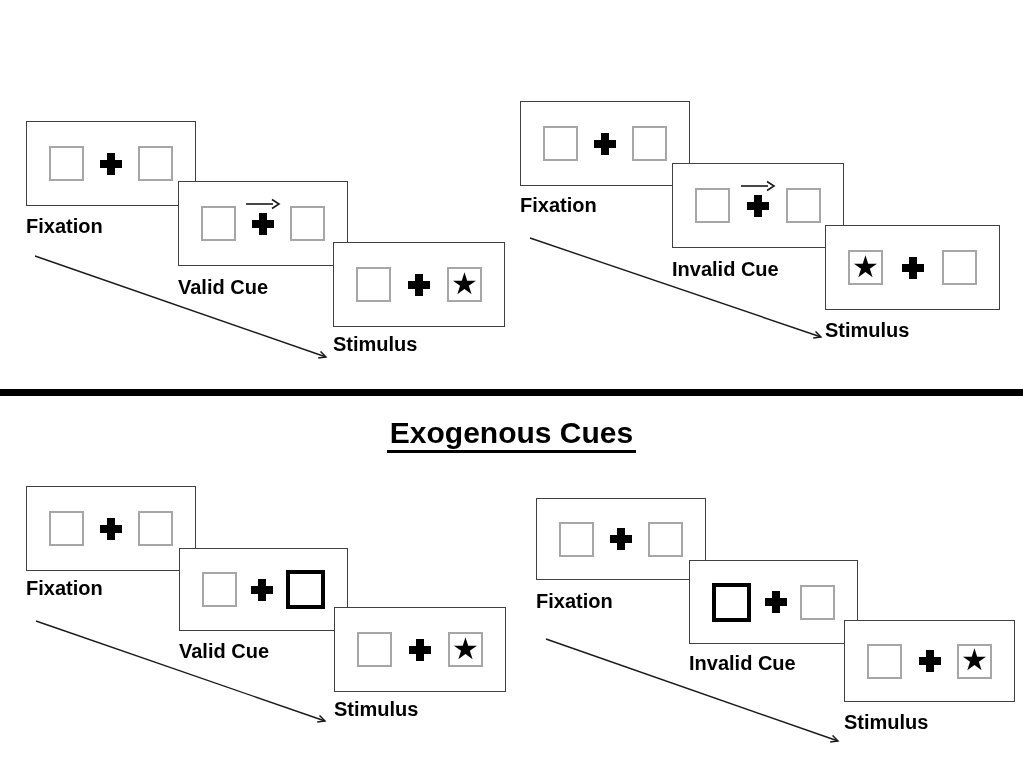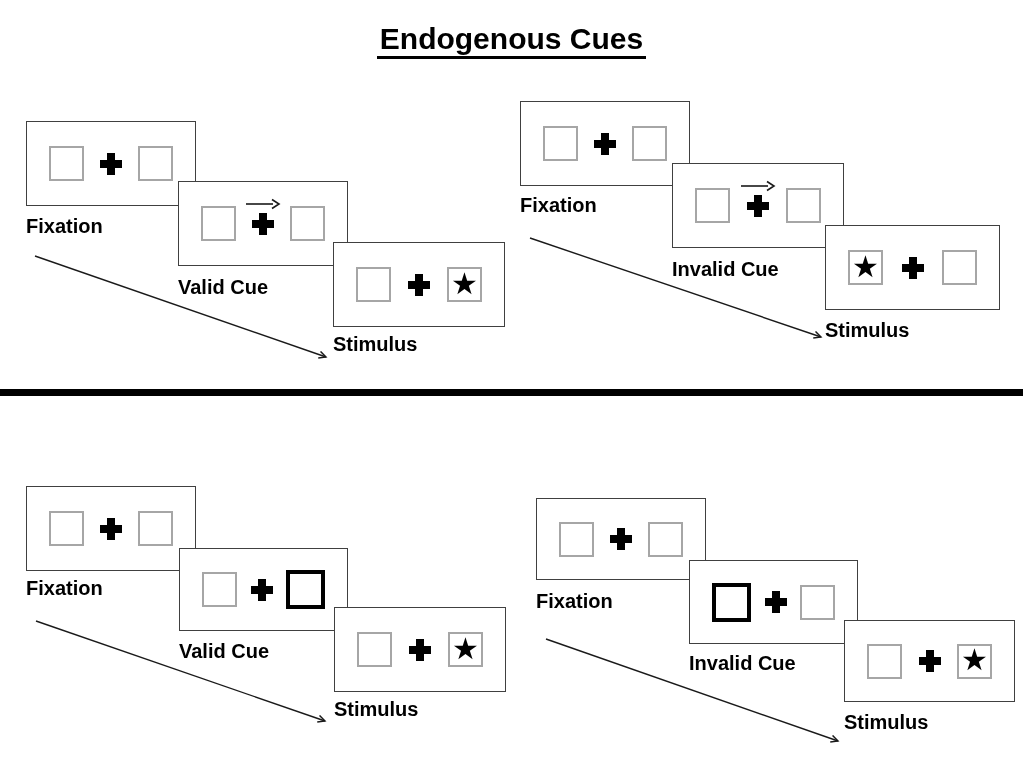--- a/index.html
+++ b/index.html
@@ -42,22 +42,22 @@
 <div id="canvas">
 
   <svg width="0" height="0" style="position:absolute" aria-hidden="true">
     <defs>
       <marker id="ah" markerWidth="12" markerHeight="12" refX="7.5" refY="4" orient="auto" markerUnits="userSpaceOnUse">
         <path d="M0.5,0.5 L7.5,4 L0.5,7.5" fill="none" stroke="#1a1a1a" stroke-width="1.4"></path>
       </marker>
     </defs>
   </svg>
 
-  <div class="title-wrap" style="top:22px">
-    <span class="title">Endogenous Cues</span>
+  <div class="title-wrap" style="top:416px">
+    <span class="title">Exogenous Cues</span>
   </div>
 
   <div class="divider"></div>
 
   <div class="panel z1" style="left:26px;top:121px;width:170px;height:85px">
     <span class="sq"></span>
     <span class="pluswrap"></span>
     <span class="sq"></span>
   </div>
   <div class="label" style="left:26px;top:215px;width:170px">Fixation</div>

